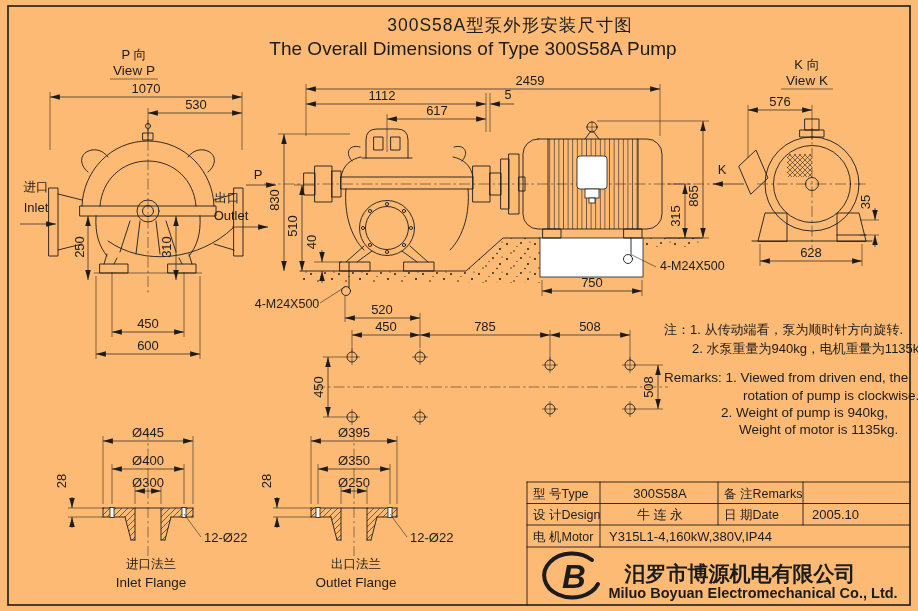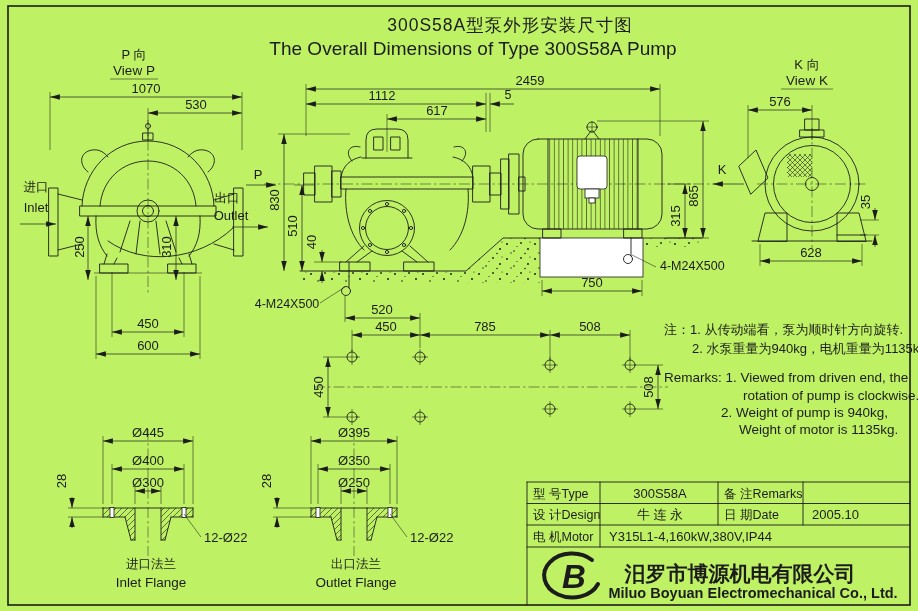--- a/index.html
+++ b/index.html
@@ -1,16 +1,16 @@
 <!DOCTYPE html>
 <html><head>
 <meta charset="utf-8">
 <style>
   html,body{margin:0;padding:0;background:#e8e8e8;}
-  .page{width:918px;height:611px;background:#bef264;position:relative;margin:0 auto;}
+  .page{width:918px;height:611px;background:#fdba74;position:relative;margin:0 auto;}
   svg{display:block;}
   svg text{fill:#1c1c1c;font-family:"Liberation Sans","DejaVu Sans",sans-serif;}.t12{font-size:12.5px}.t13{font-size:13px}.t14{font-size:13.5px}
   .tt1{font-size:17.5px;letter-spacing:1px}.tt2{font-size:19px}
   .cz{font-size:21px;font-weight:bold}.ce{font-size:14.5px;font-weight:bold}
   .lb{font-size:33px;font-weight:bold;font-style:italic}
   .mid{text-anchor:middle}.st{text-anchor:start}
   .o{fill:none;stroke:#1c1c1c;stroke-width:0.9;stroke-linecap:round;stroke-linejoin:round}
   .of{fill:#ffffff;stroke:#1c1c1c;stroke-width:0.8}
   .ext{fill:none;stroke:#1c1c1c;stroke-width:0.55}
   .cl{fill:none;stroke:#1c1c1c;stroke-width:0.5;stroke-dasharray:11 3 2.5 3}

